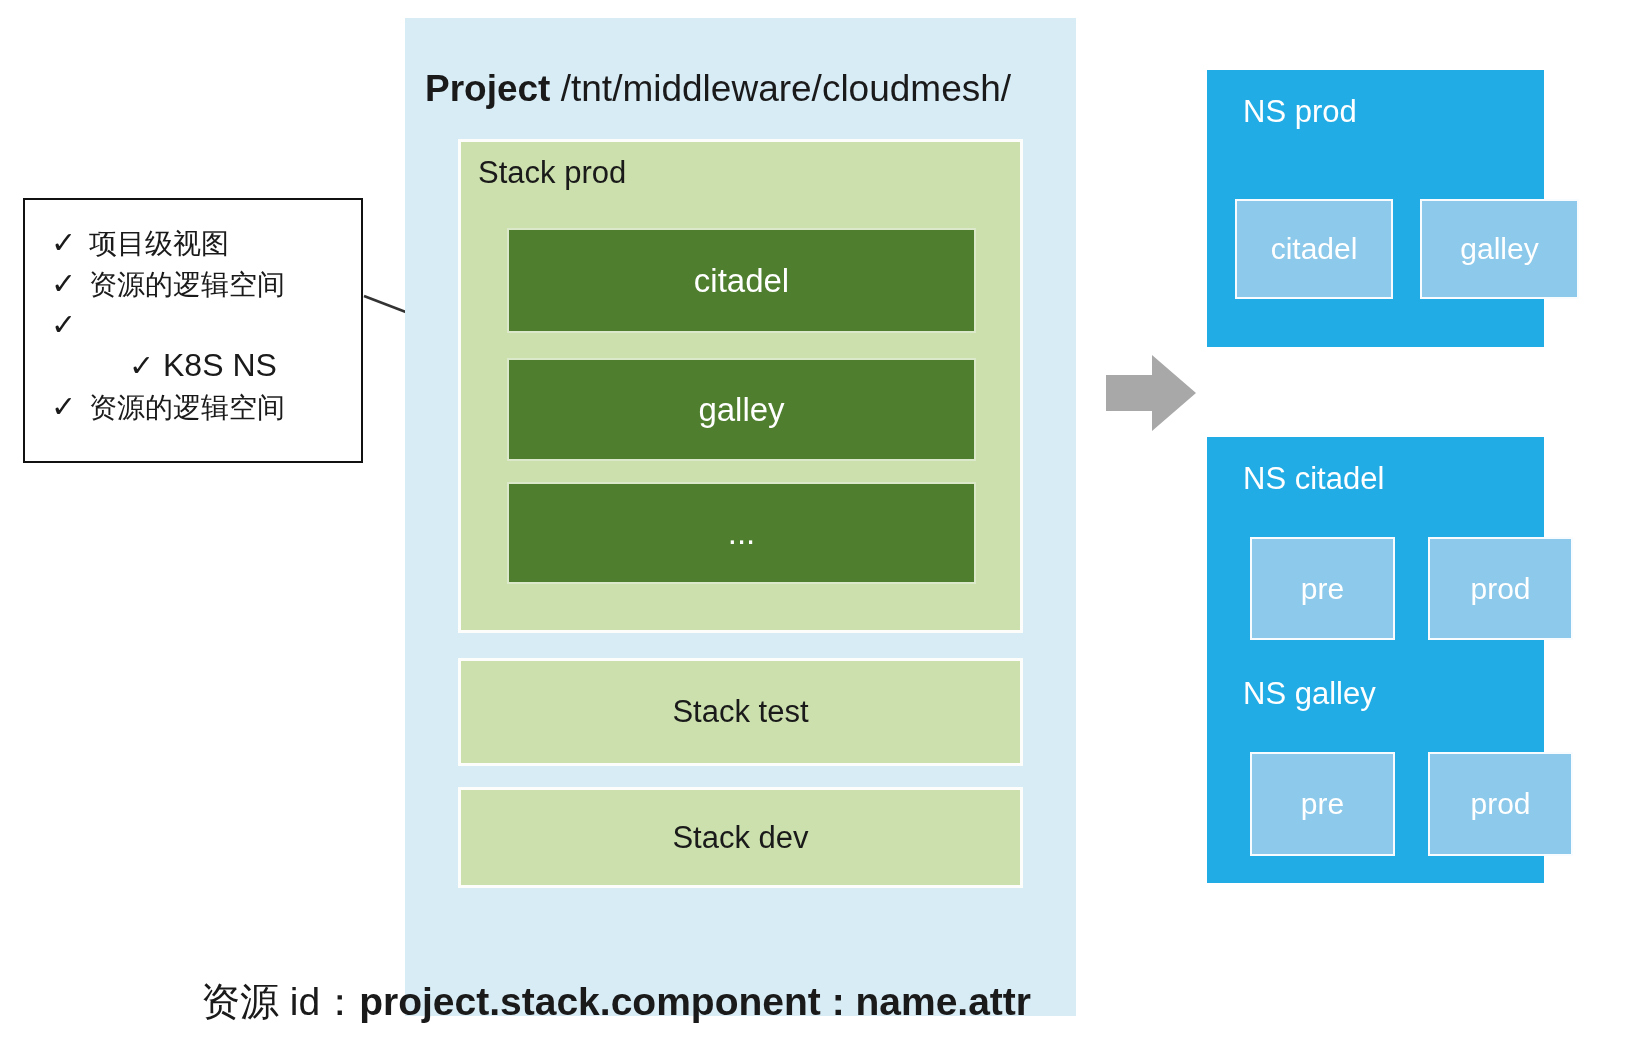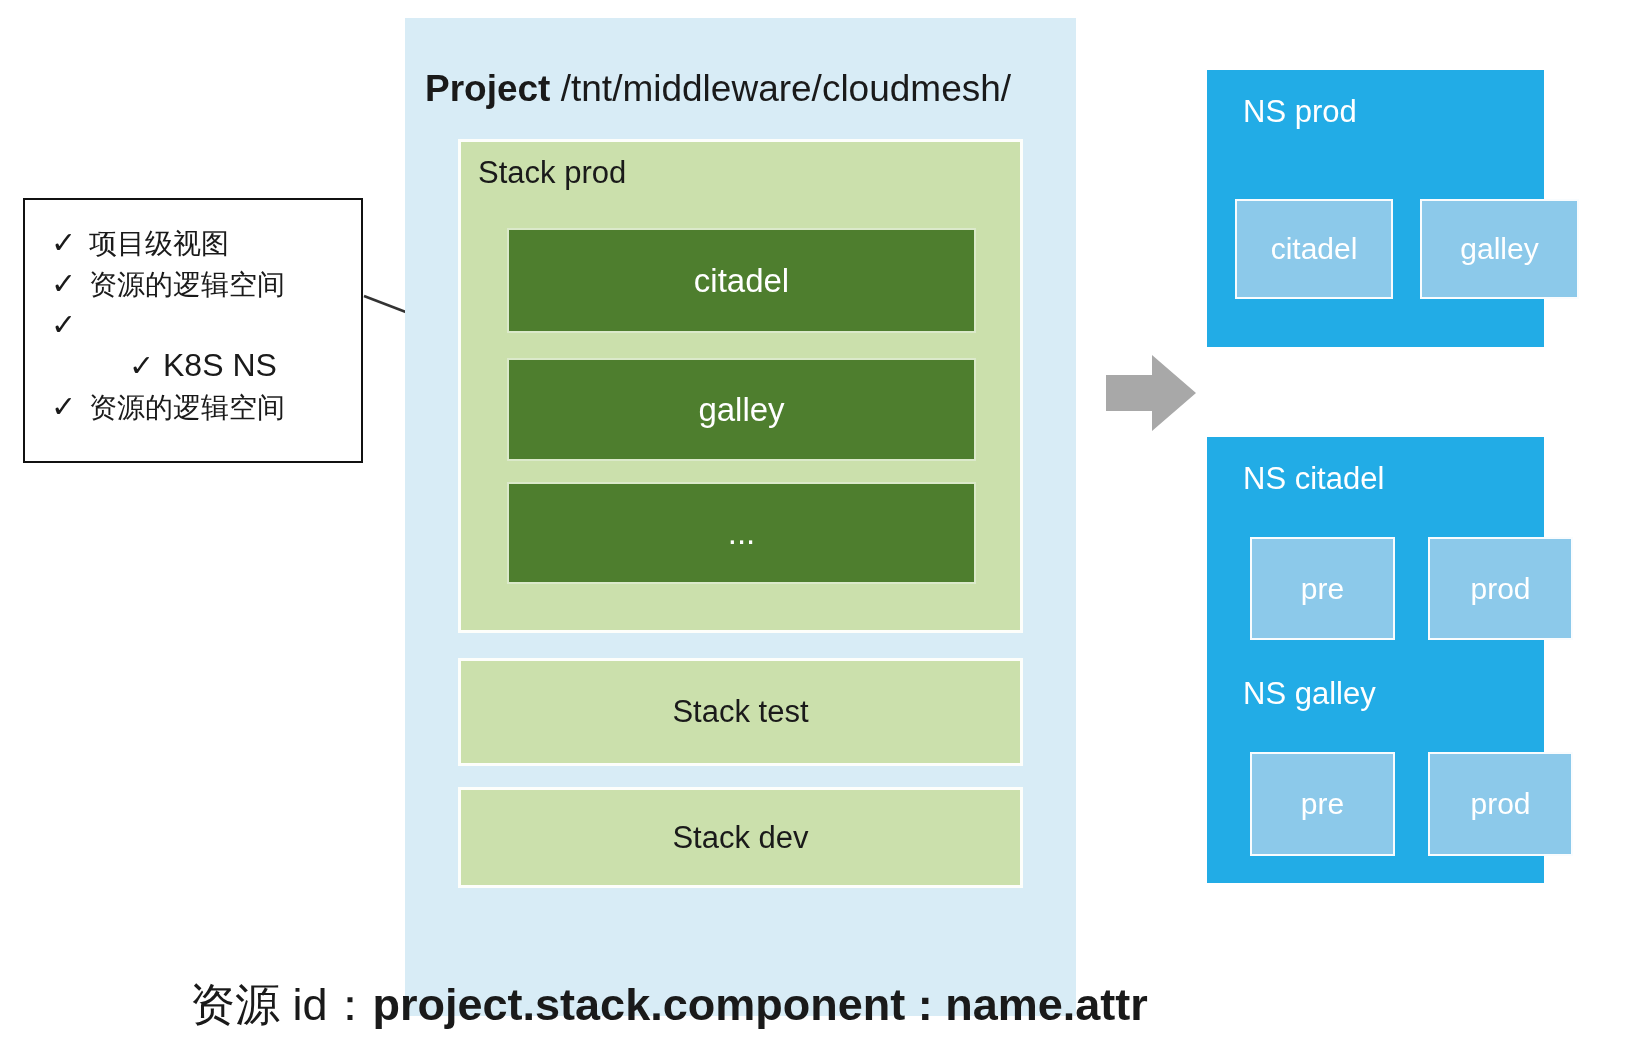--- a/index.html
+++ b/index.html
@@ -134,22 +134,22 @@
   .ns--prod .ns-child--0 { left: 28px;  top: 129px; width: 158px; height: 100px; }
   .ns--prod .ns-child--1 { left: 213px; top: 129px; width: 159px; height: 100px; }
   .ns--citadel .ns-child--0 { left: 43px;  top: 100px; width: 145px; height: 103px; }
   .ns--citadel .ns-child--1 { left: 221px; top: 100px; width: 145px; height: 103px; }
   .ns--galley .ns-child--0 { left: 43px;  top: 100px; width: 145px; height: 104px; }
   .ns--galley .ns-child--1 { left: 221px; top: 100px; width: 145px; height: 104px; }
 
   
   .footer {
     position: absolute;
-    left: 190px; top: 975px;
-    font-size: 45px;
+    left: 201px; top: 975px;
+    font-size: 39px;
     white-space: nowrap;
   }
   .footer .fmt { font-weight: 700; }
 </style>
 </head>
 <body>
 
 <div class="canvas">
 
   <div class="callout">

